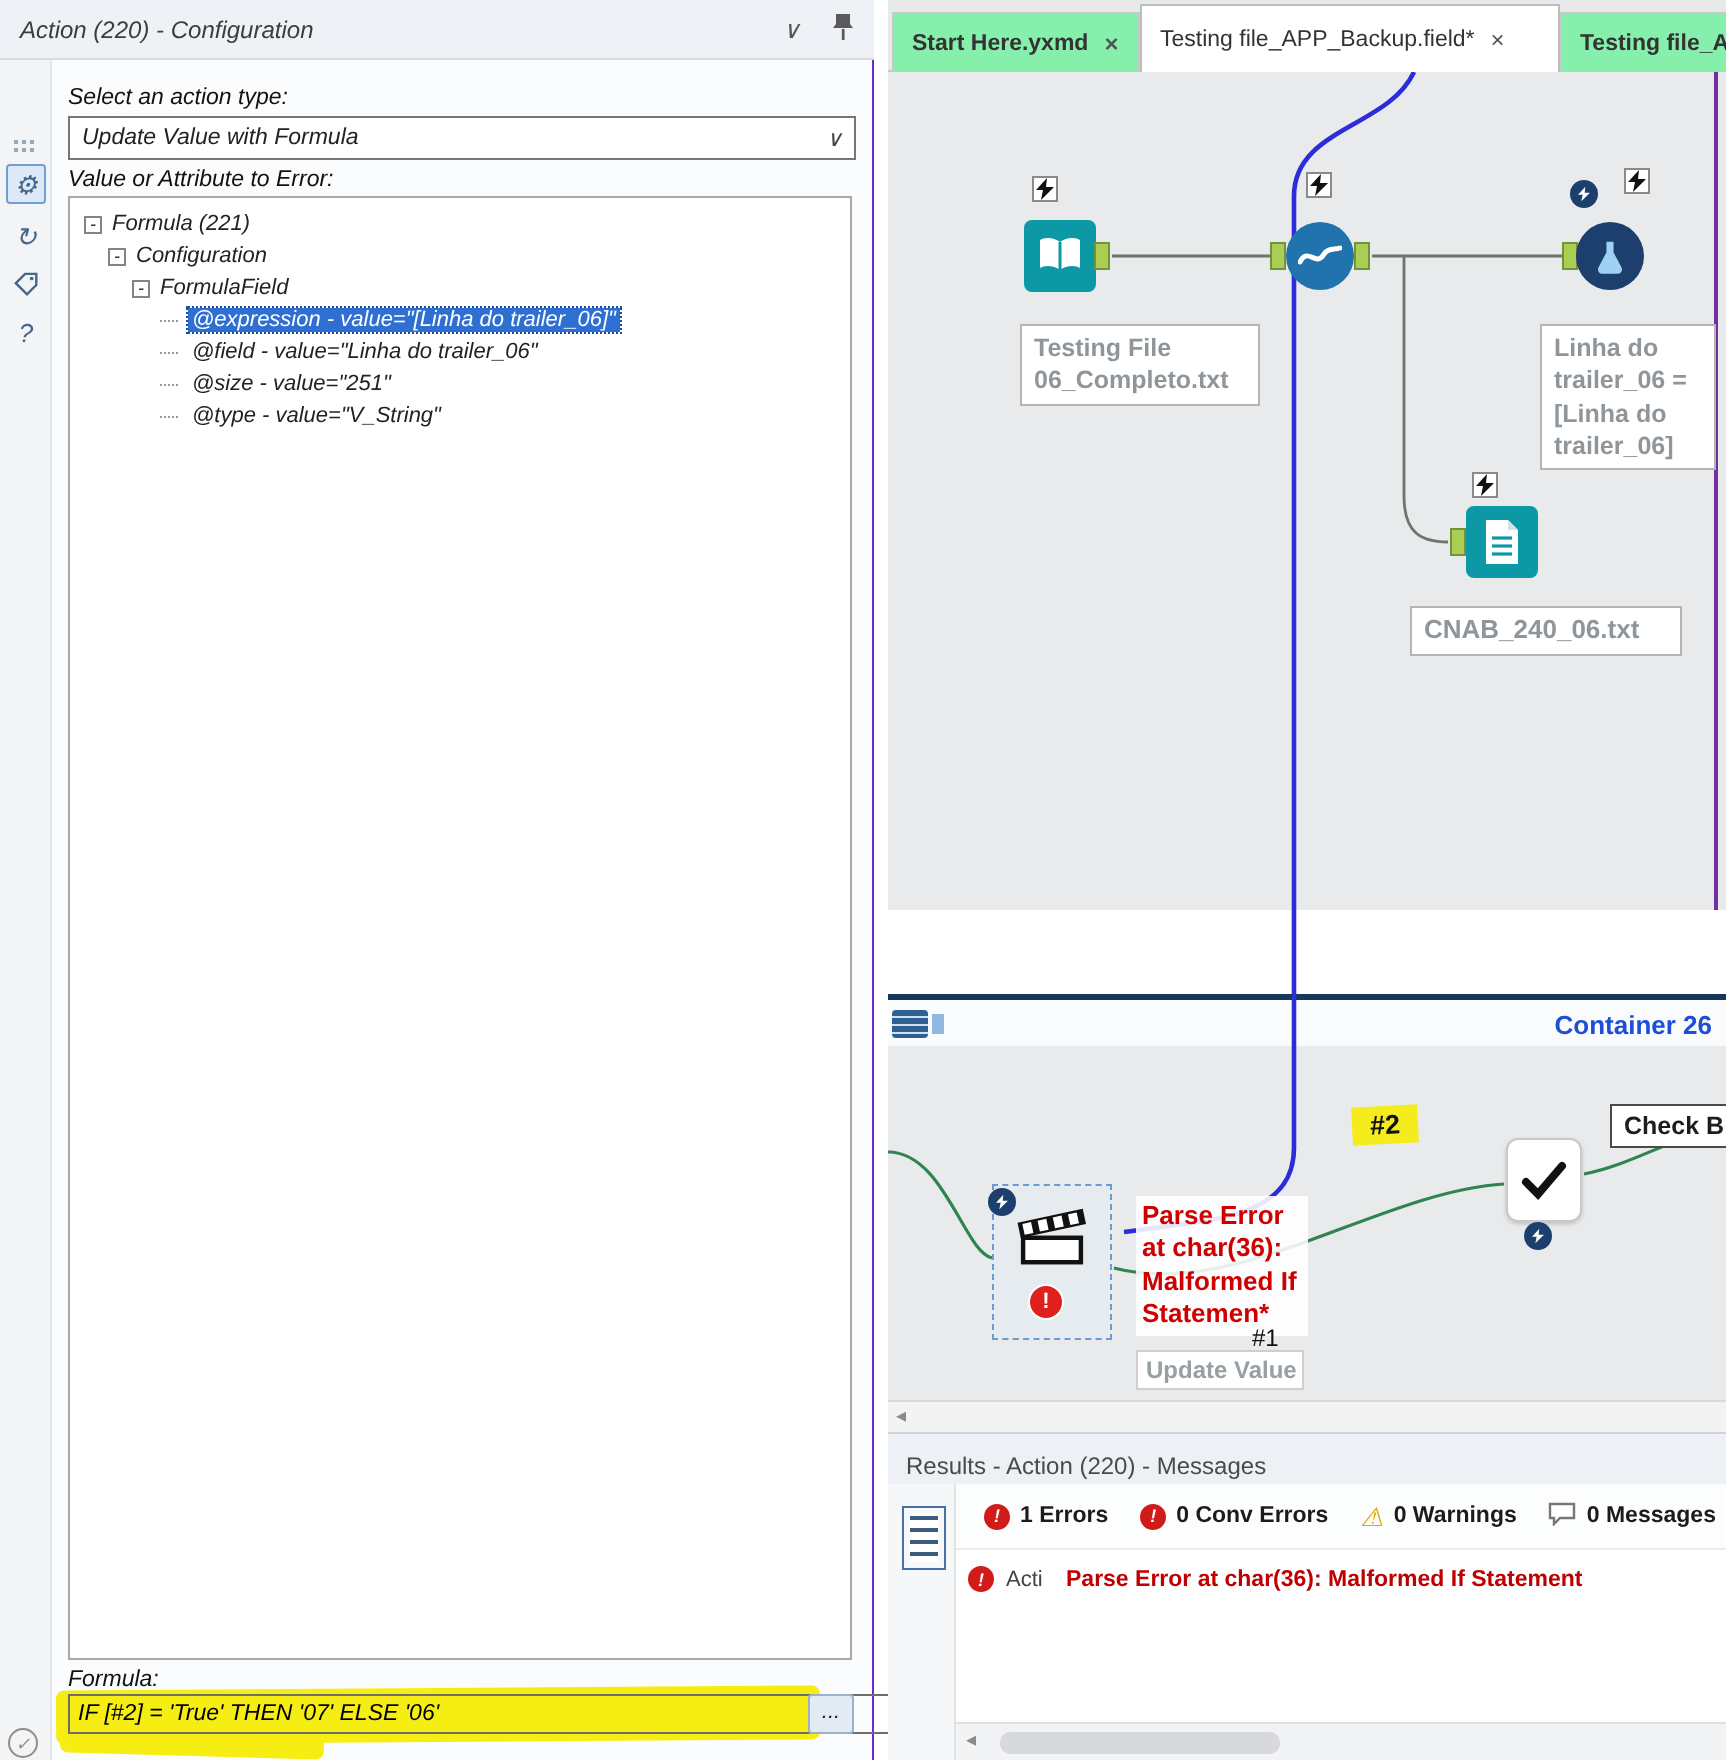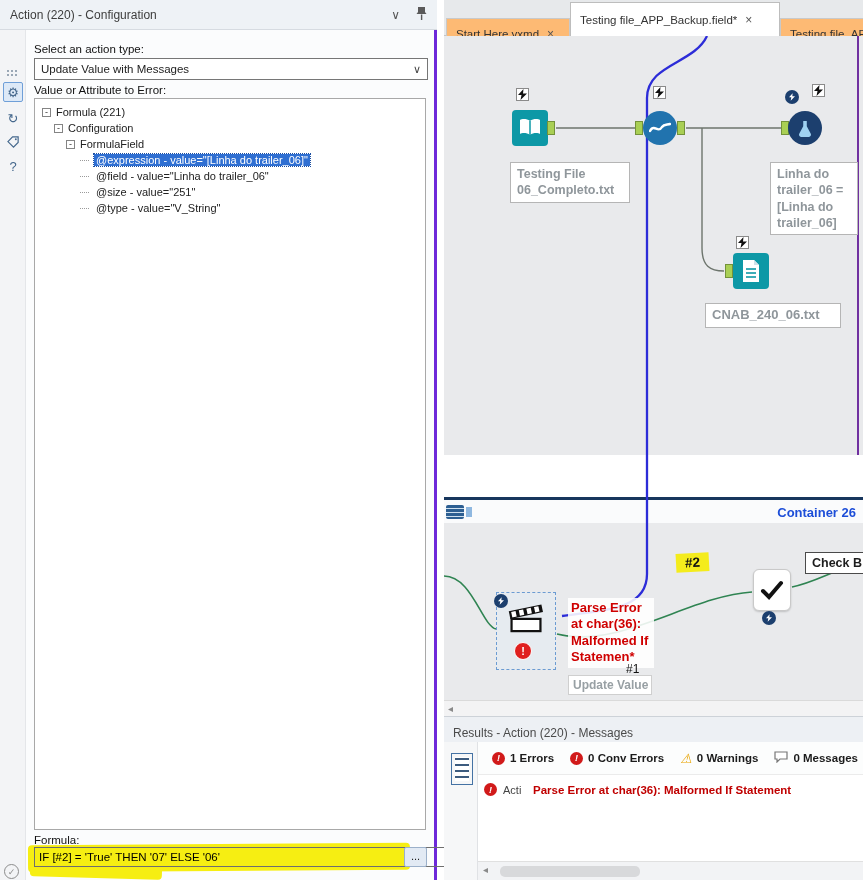--- a/index.html
+++ b/index.html
@@ -1,20 +1,20 @@
 <!DOCTYPE html>
 <html><head>
 <meta charset="utf-8">
 <style>
   * { box-sizing: border-box; margin: 0; padding: 0; }
   html, body { width: 863px; height: 880px; overflow: hidden; }
   body { font-family: "Liberation Sans", sans-serif; background: #fff; position: relative; font-size: 11px; color: #222; }
 
   
-  .config-panel { position: absolute; left: 0; top: 0; width: 437px; height: 880px; background: #fbfcfd; border-right: 3px solid #6d28d9; }
+  .config-panel { position: absolute; left: 0; top: 0; width: 437px; height: 880px; background: #fbfcfd; border-right: 1px solid #6d28d9; font-style: italic; }
   .cp-header { position: absolute; left: 0; top: 0; width: 437px; height: 30px; background: #eef2f6; border-bottom: 1px solid #d6dbe1; display: flex; align-items: center; padding: 0 10px; color: #3d3d3d; font-size: 12px; }
   .cp-header .spacer { flex: 1; }
   .hdr-chev { color: #555; font-size: 12px; margin-right: 16px; cursor: pointer; }
   .icon-strip { position: absolute; left: 0; top: 30px; width: 26px; height: 850px; background: #f3f4f6; border-right: 1px solid #e4e6e9; }
   .grip { position: absolute; left: 7px; top: 40px; width: 2px; height: 2px; background: #9aa7b5; box-shadow: 4px 0 #9aa7b5, 8px 0 #9aa7b5, 0 4px #9aa7b5, 4px 4px #9aa7b5, 8px 4px #9aa7b5; }
   .tool-btn { position: absolute; left: 3px; width: 20px; height: 20px; display: flex; align-items: center; justify-content: center; color: #44678c; font-size: 13px; cursor: pointer; }
   .tool-btn.sel { background: #dde9f7; border: 1px solid #6f9fd8; border-radius: 2px; }
   .ok-circle { position: absolute; left: 4px; top: 864px; width: 15px; height: 15px; border: 1.5px solid #8c8c8c; border-radius: 50%; color: #8c8c8c; font-size: 9px; display: flex; align-items: center; justify-content: center; }
 
   .cp-label { position: absolute; font-size: 11.5px; color: #111; }
@@ -34,21 +34,21 @@
   .yellow-marker { position: absolute; left: 28px; top: 844px; width: 382px; height: 27px; background: #f6ee12; border-radius: 4px; transform: rotate(-0.4deg); }
   .yellow-blob { position: absolute; left: 30px; top: 863px; width: 132px; height: 15px; background: #f6ee12; border-radius: 4px; transform: rotate(1.6deg); }
   .formula-input { position: absolute; left: 34px; top: 847px; width: 436px; height: 20px; border: 1px solid #6e6e6e; font-size: 11.5px; line-height: 18px; padding: 0 4px; color: #000; background: transparent; white-space: nowrap; overflow: hidden; cursor: text; }
   .ellipsis-btn { position: absolute; left: 404px; top: 847px; width: 23px; height: 20px; background: #e2eaf4; border: 1px solid #9bb0ca; border-radius: 2px; font-size: 11px; text-align: center; line-height: 16px; color: #222; cursor: pointer; }
 
   
   .right-panel { position: absolute; left: 444px; top: 0; width: 419px; height: 880px; overflow: hidden; }
 
   .tabbar { position: absolute; left: 0; top: 0; width: 419px; height: 36px; background: #e7e9eb; border-bottom: 1px solid #c6c6c6; }
   .tab { position: absolute; display: flex; align-items: center; gap: 8px; padding: 0 9px; font-size: 11.5px; color: #333; white-space: nowrap; overflow: hidden; cursor: pointer; }
-  .tab.inactive { top: 18px; height: 30px; background: #fdba74; border: 1px solid #c9c9c9; border-bottom: none; }
+  .tab.inactive { top: 6px; height: 30px; background: #86efac; border: 1px solid #c9c9c9; border-bottom: none; font-weight: bold; }
   .tab.active { top: 2px; height: 34px; background: #fff; border: 1px solid #bdbdbd; border-bottom: none; z-index: 2; }
   .tab .x { color: #555; font-size: 12px; cursor: pointer; }
 
   .canvas-bg { position: absolute; left: 0; top: 36px; width: 419px; height: 419px; background: #e9eaec; }
   .white-strip { position: absolute; left: 0; top: 455px; width: 419px; height: 42px; background: #fff; }
   .container-header { position: absolute; left: 0; top: 497px; width: 419px; height: 26px; background: #fafbfc; border-top: 3px solid #17365d; }
   .collapse-chip { position: absolute; left: 2px; top: 5px; width: 18px; height: 14px; background: #2d5f92; border-radius: 2px; cursor: pointer;
     background-image: repeating-linear-gradient(#2d5f92 0 3px, #cfe0ef 3px 4px); }
   .collapse-handle { position: absolute; left: 22px; top: 7px; width: 6px; height: 10px; background: #8fb8e0; }
   .container-title { position: absolute; right: 7px; top: 5px; font-size: 13px; font-weight: bold; color: #1d4ed8; }
@@ -122,21 +122,21 @@
             <path d="M1,6 L6,1 L12,1 L12,7 L7,12 Z" fill="none" stroke="#44678c" stroke-width="1.3"></path>
             <circle cx="9.5" cy="3.5" r="1" fill="#44678c"></circle>
           </svg>
       </div>
       <div class="tool-btn" style="top:126px">?</div>
     </div>
     <div class="ok-circle">✓</div>
 
     <div class="cp-label" style="left:34px; top:43px">Select an action type:</div>
     <div class="select-box">
-      <span>Update Value with Messages</span>
+      <span>Update Value with Formula</span>
       <span class="spacer"></span>
       <span class="chev">∨</span>
     </div>
     <div class="cp-label" style="left:34px; top:84px">Value or Attribute to Error:</div>
 
     <div class="tree-box">
       <div class="trow lv0">
         <span class="exp">-</span>
         <span class="tlabel">Formula (221)</span>
       </div>

